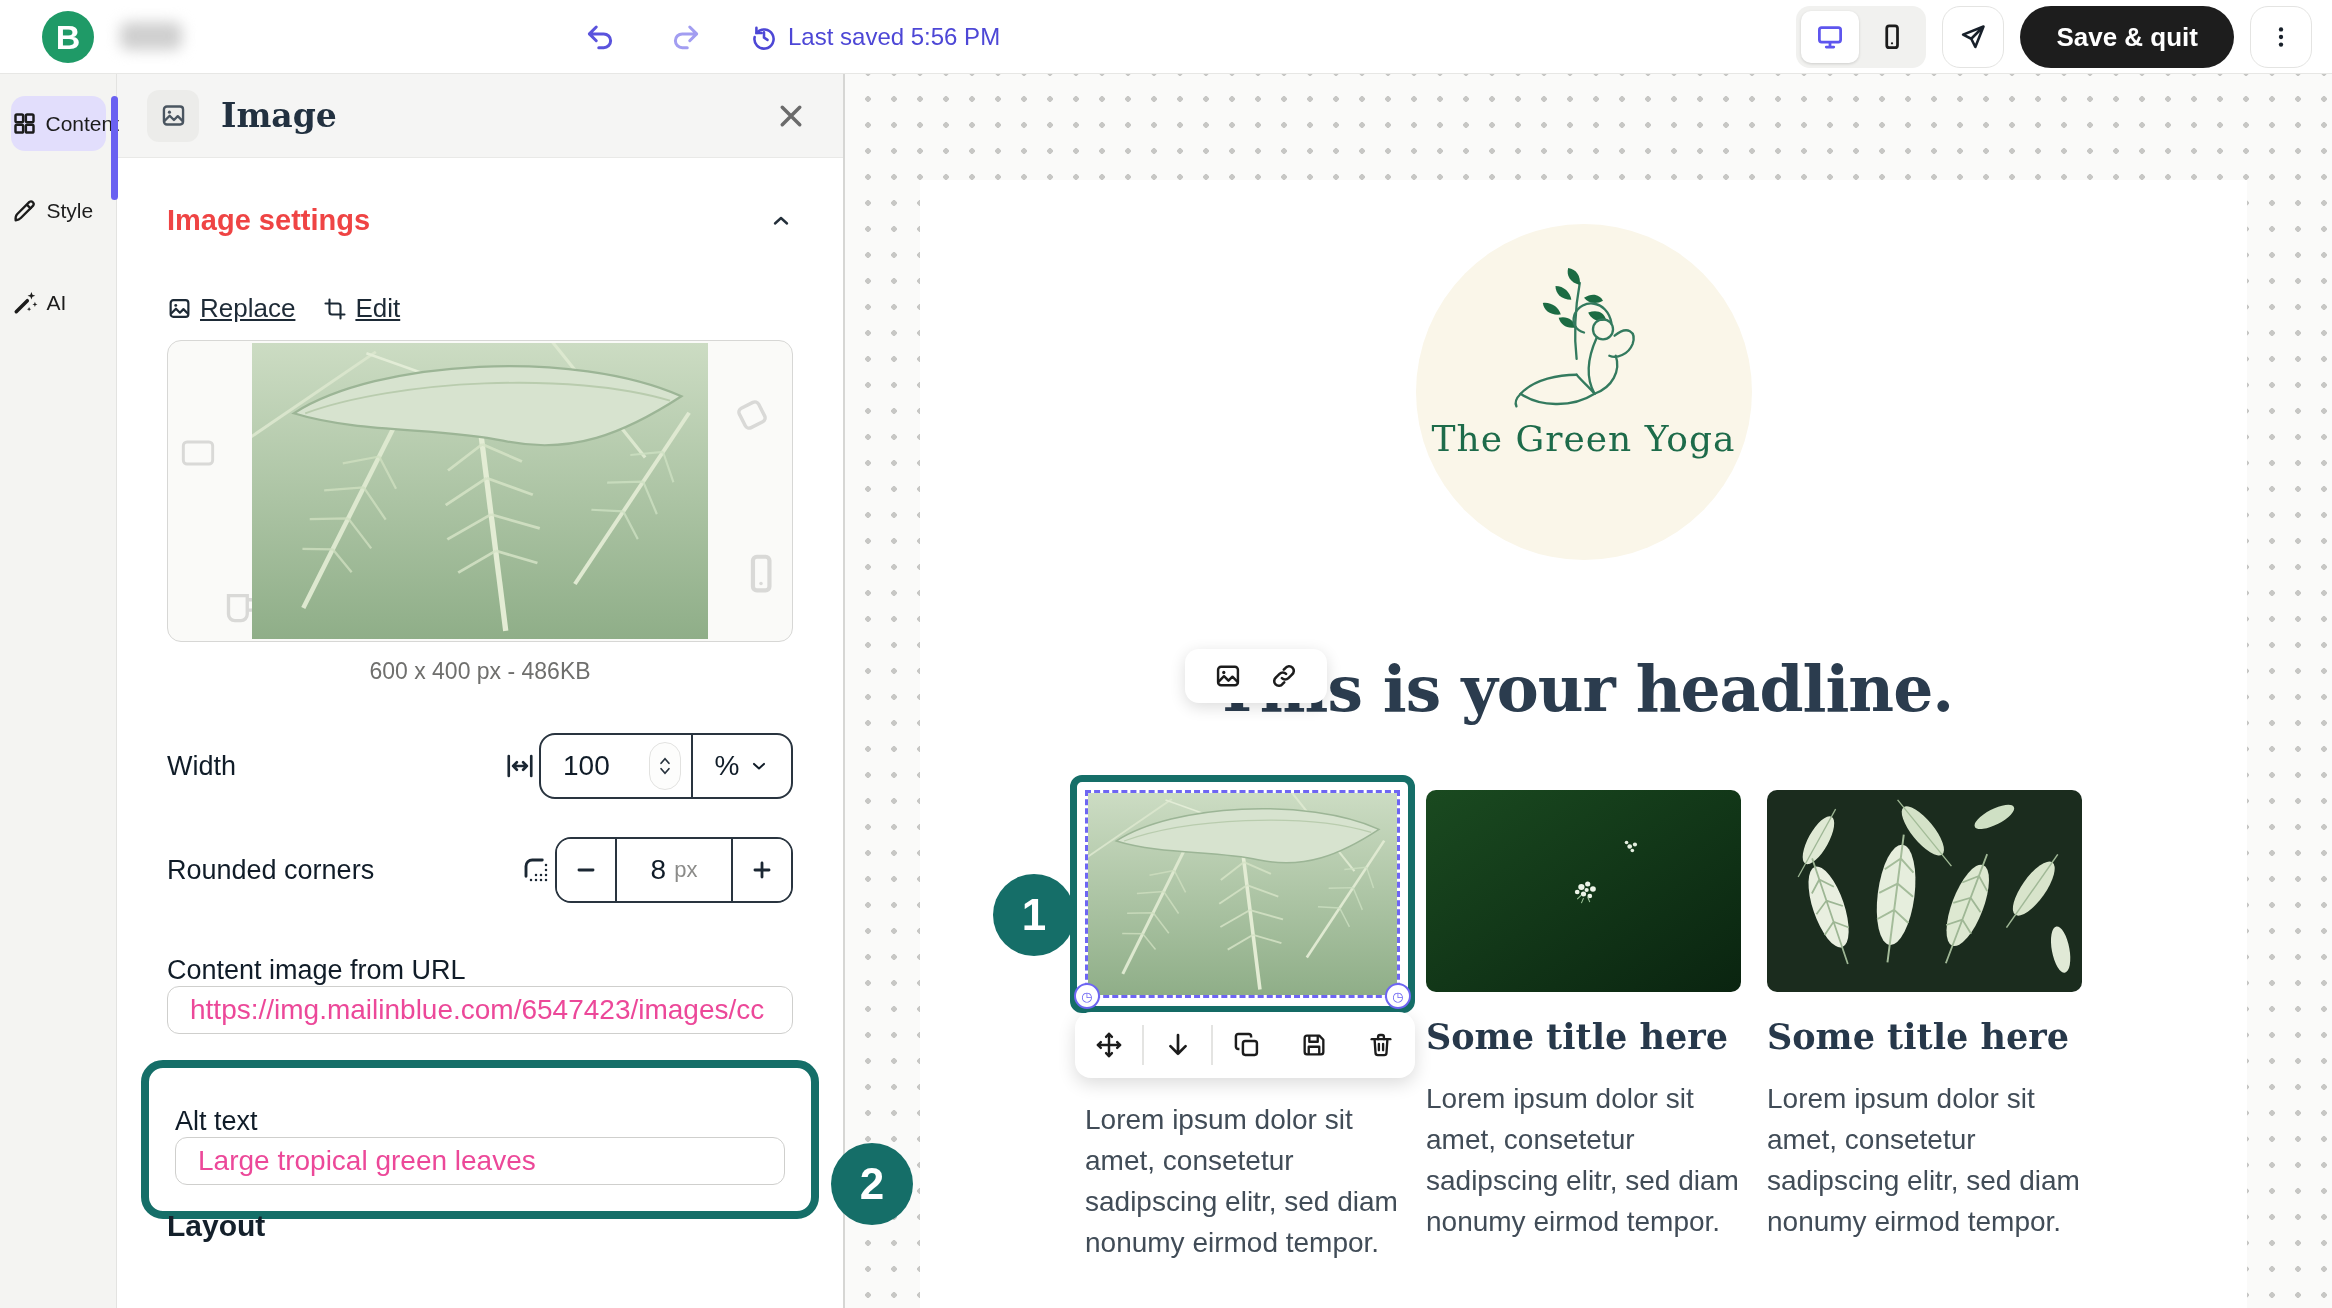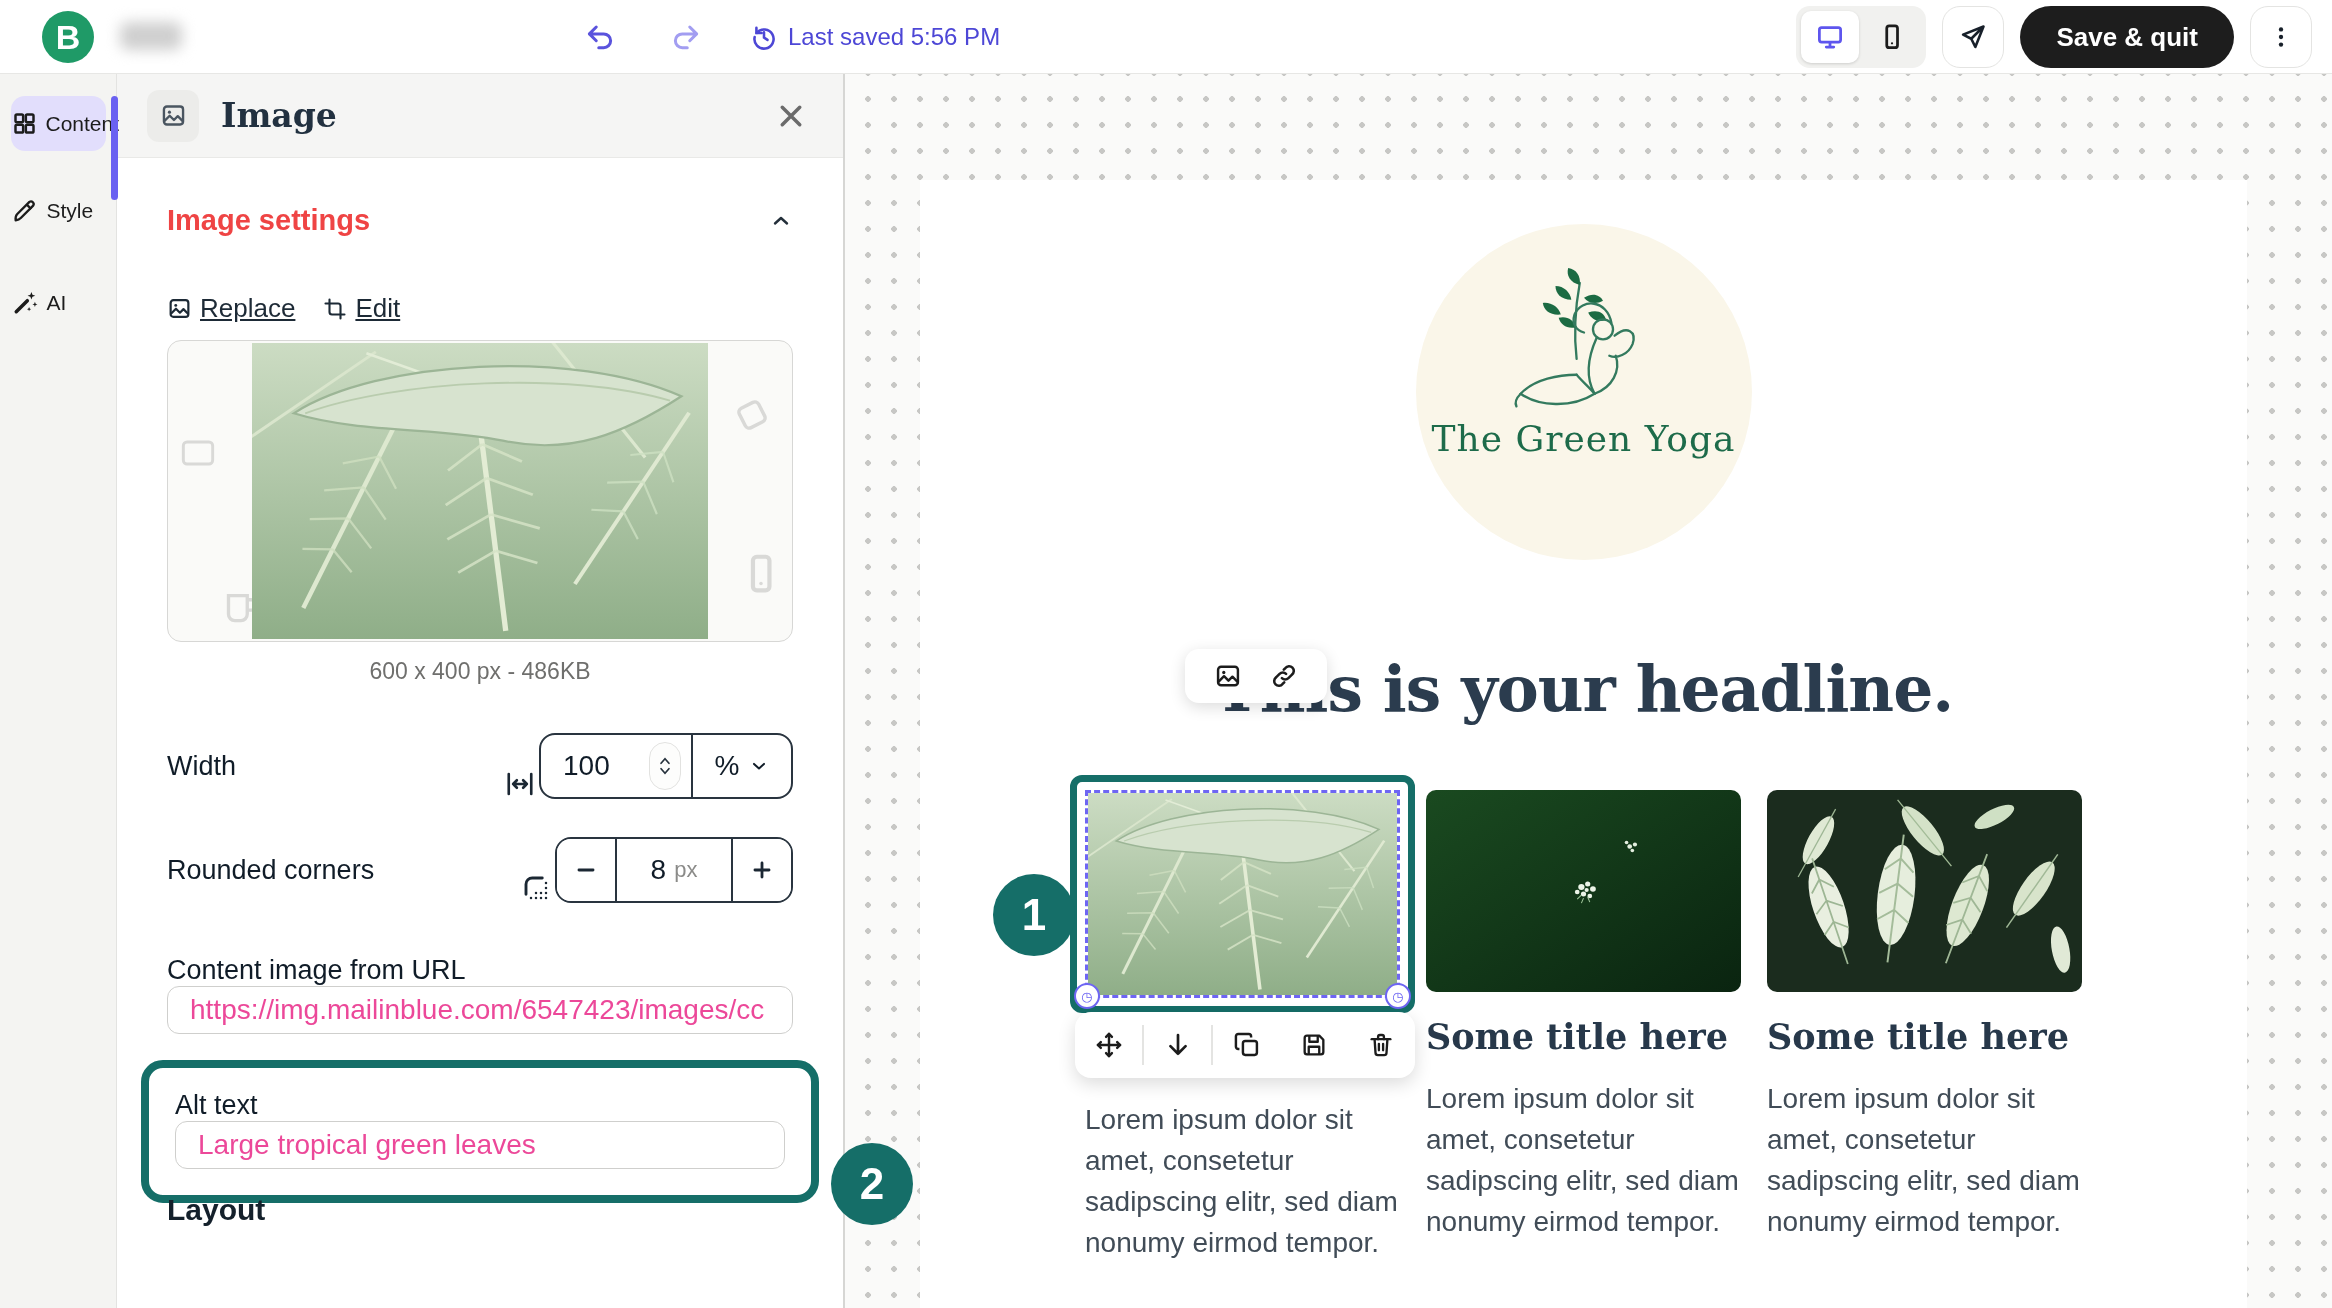--- a/index.html
+++ b/index.html
@@ -42,35 +42,35 @@
   .links-row { margin-top:56px; display:flex; justify-content:flex-start; align-items:center; gap:28px; }
   .plink { display:flex; align-items:center; gap:8px; color:#1d2a36; font-size:26px; font-weight:500; cursor:pointer; }
   .plink .txt { text-decoration:underline; }
   .preview { margin-top:16px; height:302px; border:1.5px solid #d7d7d5; border-radius:14px; background:#fafaf8; position:relative; overflow:hidden; }
   .ph-ghost { position:absolute; color:#9a9a98; opacity:.4; }
   .preview-img { position:absolute; left:50%; top:50%; transform:translate(-50%,-50%); width:456px; height:296px; }
   .caption { margin-top:16px; text-align:center; font-size:23px; color:#6f6f6d; }
   .ctl-row { margin-top:46px; display:flex; align-items:center; justify-content:space-between; height:70px; }
   .ctl-row + .ctl-row { margin-top:34px; }
   .ctl-label { font-size:27px; color:#101c28; }
-  .ctl-right { display:flex; align-items:flex-end; gap:4px; color:#1b2733; }
+  .ctl-right { display:flex; align-items:center; gap:4px; color:#1b2733; }
   .combo { display:flex; align-items:stretch; height:66px; border:2px solid #29343f; border-radius:16px; overflow:hidden; background:#fff; }
   .combo .cell-val { width:150px; display:flex; align-items:center; padding-left:22px; gap:10px; }
   .combo input { width:70px; border:none; outline:none; font-size:28px; color:#101c28; font-family:"Liberation Sans",sans-serif; background:transparent; }
   .stepper { margin-left:auto; margin-right:10px; width:32px; height:48px; align-self:center; border:1.5px solid #e2e2e0; border-radius:16px; display:flex; flex-direction:column; align-items:center; justify-content:center; gap:2px; color:#27323d; cursor:pointer; background:#fdfdfc; }
   .combo .sep { width:2px; background:#29343f; }
   .combo .cell-unit { width:98px; display:flex; align-items:center; justify-content:center; gap:10px; font-size:28px; color:#101c28; cursor:pointer; }
   .seg { display:flex; align-items:stretch; height:66px; border:2px solid #29343f; border-radius:16px; overflow:hidden; background:#fff; }
   .seg .seg-btn { width:58px; display:flex; align-items:center; justify-content:center; border:none; background:#fff; color:#1b2733; cursor:pointer; }
   .seg .seg-val { width:118px; display:flex; align-items:center; justify-content:center; gap:8px; border-left:2px solid #29343f; border-right:2px solid #29343f; font-size:28px; color:#101c28; }
   .seg .unit { font-size:22px; color:#8b8b89; }
   .field-label { margin-top:50px; font-size:27px; color:#101c28; }
   .text-input { width:100%; height:48px; border:1.6px solid #cfcfcd; border-radius:12px; padding:0 22px; font-size:28px; color:#ec4899; font-family:"Liberation Sans",sans-serif; white-space:nowrap; overflow:hidden; outline:none; background:#fff; }
   .alt-highlight { margin:26px -26px 0; border:8px solid #156e68; border-radius:22px; padding:14px 26px 26px; }
-  .alt-highlight .field-label { margin-top:8px; }
+  .alt-highlight .field-label { margin-top:24px; }
   .clipped-heading { position:absolute; left:50px; bottom:-24px; font-size:30px; font-weight:700; color:#14202b; }
 
   
   .canvas { position:absolute; left:843px; top:74px; width:1489px; height:1234px; border-left:2px solid #d6d6d4; background-color:#fafaf9; background-image:radial-gradient(#c7c7c5 2.6px, transparent 3px); background-size:26px 26px; background-position:10px 12px; z-index:10; }
   .email { position:absolute; left:75px; top:106px; width:1327px; height:1128px; background:#fff; }
   .logo-circle { width:336px; height:336px; border-radius:50%; background:#faf6e9; margin:44px auto 0; display:flex; flex-direction:column; align-items:center; }
   .logo-circle svg { margin-top:44px; }
   .logo-text { margin-top:2px; font-family:"DejaVu Serif", serif; font-size:36px; color:#1d6b4a; letter-spacing:1px; }
   .headline { margin-top:92px; text-align:center; font-family:"DejaVu Serif", serif; font-weight:700; font-size:63px; color:#2b3c4e; letter-spacing:-1px; }
   .cols { margin:64px 165px 0; display:grid; grid-template-columns:1fr 1fr 1fr; gap:26px; }

